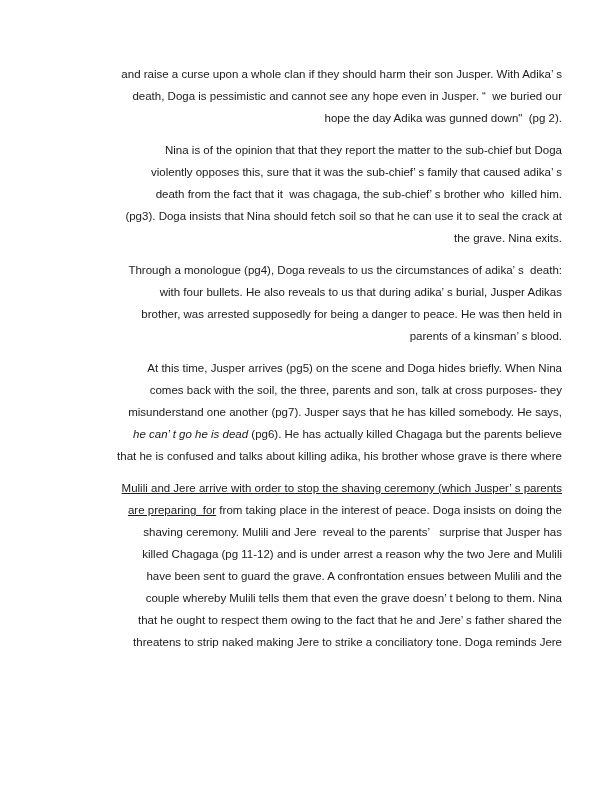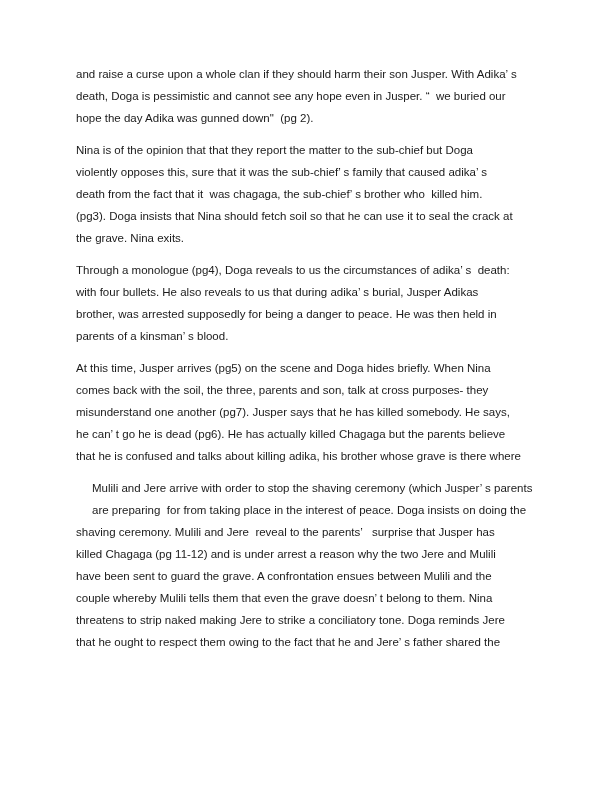--- a/index.html
+++ b/index.html
@@ -15,33 +15,36 @@
     overflow: hidden;
   }
   .page {
     width: 612px;
     height: 792px;
     background: #ffffff;
     box-sizing: border-box;
   }
   .text-block {
     box-sizing: border-box;
-    padding: 63px 50px 0 76px;
+    padding: 63px 50px 0 30px;
     font-size: 11.5px;
+    text-align: right;
   }
   .para {
     margin: 0 0 10px 0;
   }
   .ln {
     line-height: 22px;
     white-space: pre;
   }
   .it {
+    font-style: italic;
   }
   .ul {
+    text-decoration: underline;
     margin-left: 16px;
   }
 </style>
 </head>
 <body>
 
 <div class="page">
   <div class="text-block">
 
     <div class="para">
@@ -73,18 +76,18 @@
       <div class="ln">that he is confused and talks about killing adika, his brother whose grave is there where</div>
     </div>
 
     <div class="para">
       <div class="ln"><span class="ul">Mulili and Jere arrive with order to stop the shaving ceremony (which Jusper’ s parents</span></div>
       <div class="ln"><span class="ul">are preparing  for</span><span> from taking place in the interest of peace. Doga insists on doing the</span></div>
       <div class="ln">shaving ceremony. Mulili and Jere  reveal to the parents’   surprise that Jusper has</div>
       <div class="ln">killed Chagaga (pg 11-12) and is under arrest a reason why the two Jere and Mulili</div>
       <div class="ln">have been sent to guard the grave. A confrontation ensues between Mulili and the</div>
       <div class="ln">couple whereby Mulili tells them that even the grave doesn’ t belong to them. Nina</div>
+      <div class="ln">that he ought to respect them owing to the fact that he and Jere’ s father shared the</div>
       <div class="ln">threatens to strip naked making Jere to strike a conciliatory tone. Doga reminds Jere</div>
-      <div class="ln">that he ought to respect them owing to the fact that he and Jere’ s father shared the</div>
     </div>
 
   </div>
 </div>
 
 </body></html>

